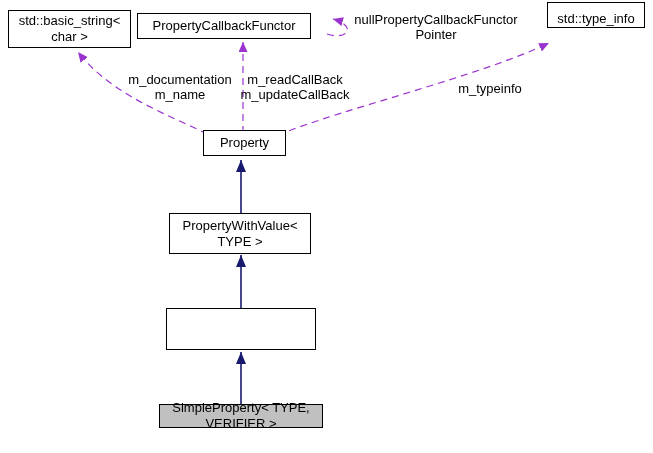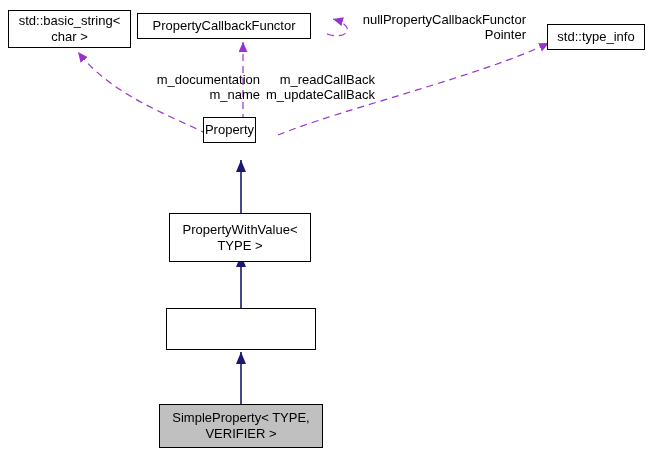--- a/index.html
+++ b/index.html
@@ -40,32 +40,32 @@
     justify-content: center;
     align-items: center;
     text-align: center;
     font-size: 13px;
     line-height: 16px;
     white-space: nowrap;
     cursor: pointer;
   }
   .n-basic        { left: 8px;   top: 10px;  width: 123px; height: 38px; }
   .n-functor      { left: 137px; top: 13px;  width: 174px; height: 26px; }
-  .n-typeinfo     { left: 547px; top: 24px;  width: 98px;  height: 26px; }
-  .n-property     { left: 203px; top: 117px; width: 53px;  height: 26px; }
-  .n-withvalue    { left: 169px; top: 213px; width: 142px; height: 49px; }
+  .n-typeinfo     { left: 547px; top: 2px;  width: 98px;  height: 26px; justify-content: flex-end; }
+  .n-property     { left: 203px; top: 130px; width: 83px;  height: 26px; }
+  .n-withvalue    { left: 169px; top: 213px; width: 142px; height: 41px; }
   .n-withverifier { left: 166px; top: 308px; width: 150px; height: 42px; }
-  .n-simple       { left: 159px; top: 404px; width: 164px; height: 44px;
+  .n-simple       { left: 159px; top: 404px; width: 164px; height: 24px;
                     background: var(--focus_fill, #c0c0c0); }
   .edge-label {
     position: absolute;
     color: var(--text, #000000);
     font-size: 13px;
     line-height: 15px;
-    text-align: right;
+    text-align: center;
     white-space: nowrap;
   }
   .edge-label span { display: block; }
   .l-doc      { left: 100px; top: 72px; width: 160px; }
   .l-cb       { left: 215px; top: 72px; width: 160px; }
   .l-null     { left: 346px; top: 12px; width: 180px; }
   .l-typeinfo { left: 440px; top: 81px; width: 100px; }
 </style>
 </head>
 <body>
@@ -130,14 +130,17 @@
   <div class="edge-label l-cb">
     <span>m_readCallBack</span>
     <span>m_updateCallBack</span>
   </div>
 
   <div class="edge-label l-null">
     <span>nullPropertyCallbackFunctor</span>
     <span>Pointer</span>
   </div>
 
+  <div class="edge-label l-typeinfo">
+    <span>m_typeinfo</span>
+  </div>
 
 </div>
 
 </body></html>

